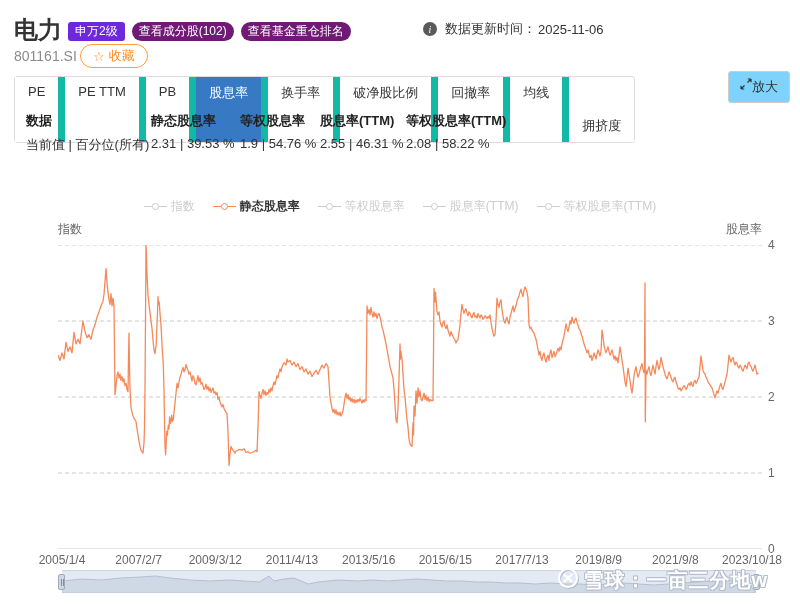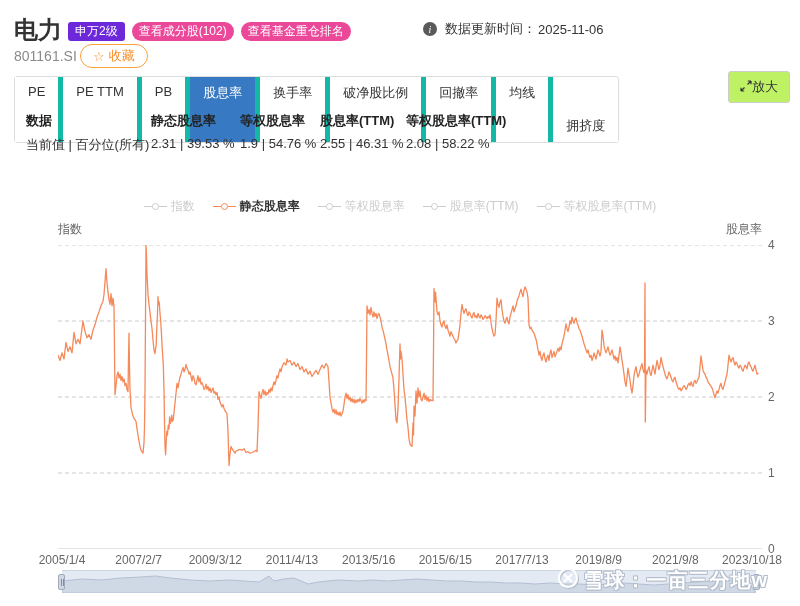--- a/index.html
+++ b/index.html
@@ -5,37 +5,37 @@
   * { box-sizing: border-box; margin: 0; padding: 0; }
   html,body { background:#fff; }
   body { font-family: "Liberation Sans", "DejaVu Sans", sans-serif; }
   #app { position: relative; width: 800px; height: 606px; background: #fff; overflow: hidden; }
 
   
   .title { position:absolute; left:14px; top:14px; font-size:24px; font-weight:bold; color:#333; }
   .badges { position:absolute; left:68px; top:22px; display:flex; gap:7px; align-items:center; }
   .badge { font-size:12px; color:#fff; padding:2px 7px; line-height:15px; white-space:nowrap; cursor:pointer; }
   .badge.blue { background:#6d28d9; border-radius:3px; }
-  .badge.teal { background:#ec4899; border-radius:10px; }
+  .badge.teal { background:#701a75; border-radius:10px; }
   .code { position:absolute; left:14px; top:48px; font-size:14px; color:#8a8a8a; }
   .fav-btn { position:absolute; left:80px; top:44px; border:1px solid #f9a03a; border-radius:13px;
              color:#f98e2b; font-size:13px; padding:2px 12px; background:#fff; display:flex; gap:4px; align-items:center; cursor:pointer;}
   .info-panel { position:absolute; left:423px; top:20px; font-size:13px; color:#333; }
   .info-line { display:flex; align-items:center; gap:8px; margin-bottom:9px; }
   .icon-info { width:14px; height:14px; border-radius:50%; background:#5a5a5a; color:#fff; font-size:10px;
                display:flex; align-items:center; justify-content:center; font-family:"Liberation Serif",serif; font-style:italic; }
   .icon-bulb svg { display:block; }
 
   
   .tabbar { position:absolute; left:14px; top:76px; display:flex; border:1px solid #ddd; border-radius:3px; }
-  .tab { font-size:13px; color:#333; padding:7px 13px; border-right:5px solid #14b8a6; background:#fff; cursor:pointer; white-space:nowrap; }
+  .tab { font-size:13px; color:#333; padding:7px 13px; border-right:7px solid #14b8a6; background:#fff; cursor:pointer; white-space:nowrap; }
   .tab:last-child { border-right:none;margin-top:33px; }
   .tab.active { background:#3779c2; color:#fff; }
-  .zoom-btn { position:absolute; right:10px; top:71px; border:1px solid #ccc; border-radius:3px; background:#bef264;
-              font-size:13px; color:#333; padding:6px 11px; display:flex; align-items:center; cursor:pointer; }
+  .zoom-btn { position:absolute; right:10px; top:71px; border:1px solid #ccc; border-radius:3px; background:#7dd3fc;
+              font-size:13px; color:#333; padding:6px 11px; display:flex; align-items:flex-start; cursor:pointer; }
 
   
   .summary { position:absolute; left:18px; top:112px; display:flex; font-size:13px; }
   .summary .col { margin-right:0; }
   .summary .h { font-weight:bold; color:#222; margin-bottom:6px; white-space:nowrap; }
   .summary .v { color:#333; white-space:nowrap; }
   .col-label { width:125px;margin-left:8px; }
   .col-m0 { width:89px; } .col-m1 { width:80px; } .col-m2 { width:86px; } .col-m3 { width:120px; }
 
   

